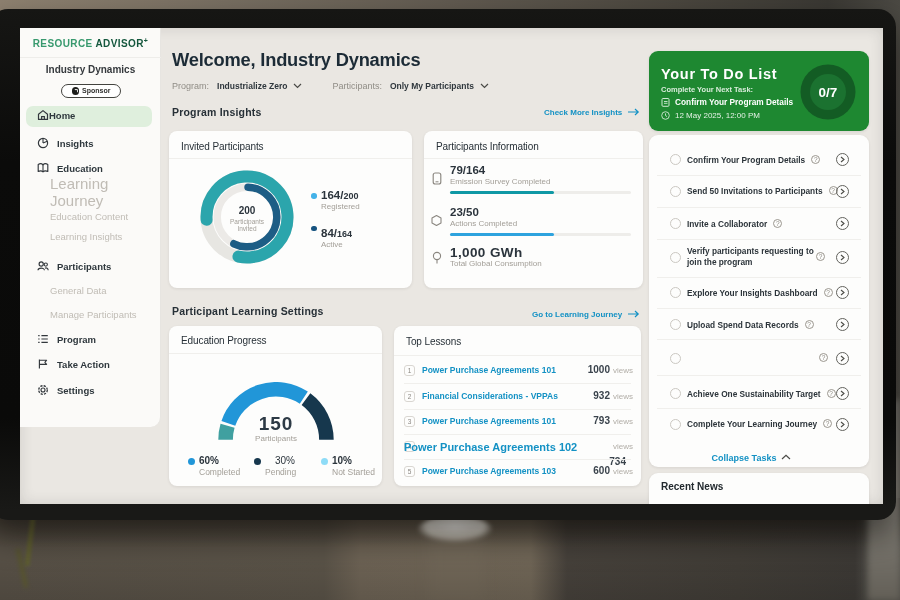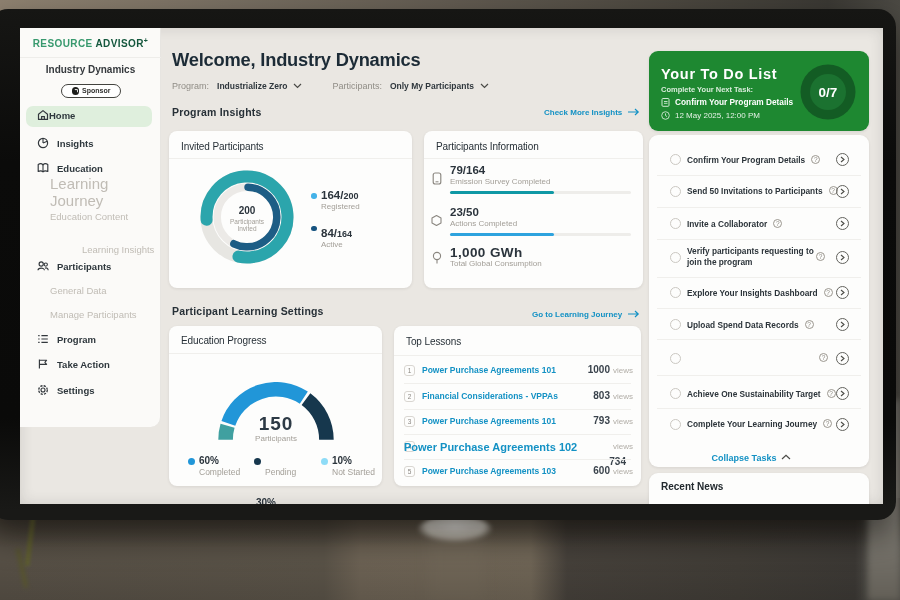--- a/index.html
+++ b/index.html
@@ -62,21 +62,21 @@
           <path d="M6 2.8 V9.8" fill="none" stroke="#32373c" stroke-width="1.1"></path>
         </svg>
         <span style="font-size:9.5px;font-weight:bold;color:#2e373d;">Education</span>
       </div>
 <div class="abs" style="left:30px;top:154px;height:20px;display:flex;align-items:center;">
         <span style="font-size:15px;color:#c0bcb5;">Learning Journey</span>
       </div>
 <div class="abs" style="left:30px;top:178px;height:20px;display:flex;align-items:center;">
         <span style="font-size:9.5px;color:#c0bcb5;">Education Content</span>
       </div>
-<div class="abs" style="left:30px;top:216px;height:20px;display:flex;margin-left:32px;">
+<div class="abs" style="left:30px;top:198px;height:20px;display:flex;align-items:center;">
         <span style="font-size:9.5px;color:#c0bcb5;">Learning Insights</span>
       </div>
 <div class="abs" style="left:17px;top:228px;height:20px;display:flex;align-items:center;gap:8px;">
         <svg width="12" height="12" viewBox="0 0 12 12">
           <circle cx="4.2" cy="4" r="2.1" fill="none" stroke="#32373c" stroke-width="1.15"></circle>
           <path d="M1 10.2 C1 7.4 7.4 7.4 7.4 10.2" fill="none" stroke="#32373c" stroke-width="1.15"></path>
           <circle cx="8.8" cy="4.6" r="1.6" fill="none" stroke="#32373c" stroke-width="1.05"></circle>
           <path d="M8 8.2 C9.4 7.4 11.2 8.4 11.2 10.2" fill="none" stroke="#32373c" stroke-width="1.05"></path>
         </svg>
         <span style="font-size:9.5px;font-weight:bold;color:#2e373d;">Participants</span>
@@ -181,36 +181,36 @@
   <path d="M11.6 57.7 A50.4 50.4 0 0 1 13.55 43.81" fill="none" stroke="#40a0a0" stroke-width="14.6"></path>
   <path d="M14.35 41.29 A50.4 50.4 0 0 1 89.82 15.67" fill="none" stroke="#2196d8" stroke-width="14.6"></path>
   <path d="M91.98 17.18 A50.4 50.4 0 0 1 112.4 57.7" fill="none" stroke="#16374d" stroke-width="14.6"></path>
 </svg>
 <div class="abs" style="left:216px;top:385px;width:80px;text-align:center;font-size:19px;font-weight:bold;color:#2d3a45;letter-spacing:1px;">150</div>
 <div class="abs" style="left:216px;top:405.5px;width:80px;text-align:center;font-size:8px;color:#a29e97;">Participants</div>
 <div class="abs" style="left:168px;top:430px;width:7px;height:7px;border-radius:50%;background:#2196d8;"></div>
 <div class="abs" style="left:179px;top:427px;font-size:10px;font-weight:bold;color:#2b343c;">60%</div>
 <div class="abs" style="left:179px;top:439px;font-size:8.5px;color:#a29e97;">Completed</div>
 <div class="abs" style="left:234px;top:430px;width:7px;height:7px;border-radius:50%;background:#16374d;"></div>
-<div class="abs" style="left:236px;top:427px;font-size:10px;font-weight:bold;color:#2b343c;margin-top:42px;">30%</div>
+<div class="abs" style="left:255px;top:427px;font-size:10px;font-weight:normal;color:#2b343c;">30%</div>
 <div class="abs" style="left:245px;top:439px;font-size:8.5px;color:#a29e97;">Pending</div>
 <div class="abs" style="left:301px;top:430px;width:7px;height:7px;border-radius:50%;background:#8edcf7;"></div>
 <div class="abs" style="left:312px;top:427px;font-size:10px;font-weight:bold;color:#2b343c;">10%</div>
 <div class="abs" style="left:312px;top:439px;font-size:8.5px;color:#a29e97;">Not Started</div>
 <div class="card" style="left:374px;top:298px;width:247px;height:160px;"></div>
 <div class="abs chead2" style="left:386px;top:308px;">Top Lessons</div>
 <div class="abs" style="left:374px;top:327px;width:247px;border-top:1px solid #f0efec;"></div>
 <div class="abs" style="left:384px;top:336.5px;width:11px;height:11px;border:1px solid #d9d6d1;border-radius:3px;font-size:6.5px;color:#8a8680;display:flex;align-items:center;justify-content:center;">1</div>
 <div class="abs" style="left:402px;top:337px;font-size:8.5px;font-weight:bold;color:#1391c4;">Power Purchase Agreements 101</div>
 <div class="abs" style="left:530px;top:336px;width:60px;text-align:right;font-size:10px;font-weight:bold;color:#3a434c;">1000</div>
 <div class="abs" style="left:593px;top:337.5px;font-size:8px;color:#b2aea7;">views</div>
 <div class="abs" style="left:384px;top:355.0px;width:227px;border-top:1px solid #f0efec;"></div>
 <div class="abs" style="left:384px;top:362.5px;width:11px;height:11px;border:1px solid #d9d6d1;border-radius:3px;font-size:6.5px;color:#8a8680;display:flex;align-items:center;justify-content:center;">2</div>
 <div class="abs" style="left:402px;top:363px;font-size:8.5px;font-weight:bold;color:#1391c4;">Financial Considerations - VPPAs</div>
-<div class="abs" style="left:530px;top:362px;width:60px;text-align:right;font-size:10px;font-weight:bold;color:#3a434c;">803</div>
+<div class="abs" style="left:530px;top:362px;width:60px;text-align:right;font-size:10px;font-weight:bold;color:#3a434c;">932</div>
 <div class="abs" style="left:593px;top:363.5px;font-size:8px;color:#b2aea7;">views</div>
 <div class="abs" style="left:384px;top:380.5px;width:227px;border-top:1px solid #f0efec;"></div>
 <div class="abs" style="left:384px;top:387.5px;width:11px;height:11px;border:1px solid #d9d6d1;border-radius:3px;font-size:6.5px;color:#8a8680;display:flex;align-items:center;justify-content:center;">3</div>
 <div class="abs" style="left:402px;top:388px;font-size:8.5px;font-weight:bold;color:#1391c4;">Power Purchase Agreements 101</div>
 <div class="abs" style="left:530px;top:387px;width:60px;text-align:right;font-size:10px;font-weight:bold;color:#3a434c;">793</div>
 <div class="abs" style="left:593px;top:388.5px;font-size:8px;color:#b2aea7;">views</div>
 <div class="abs" style="left:384px;top:405.5px;width:227px;border-top:1px solid #f0efec;"></div>
 <div class="abs" style="left:384px;top:412.5px;width:11px;height:11px;border:1px solid #d9d6d1;border-radius:3px;font-size:6.5px;color:#8a8680;display:flex;align-items:center;justify-content:center;">4</div>
 <div class="abs" style="left:384px;top:413px;font-size:11px;font-weight:bold;color:#1391c4;">Power Purchase Agreements 102</div>
 <div class="abs" style="left:530px;top:428px;width:76px;text-align:right;font-size:10px;font-weight:bold;color:#3a434c;">734</div>

